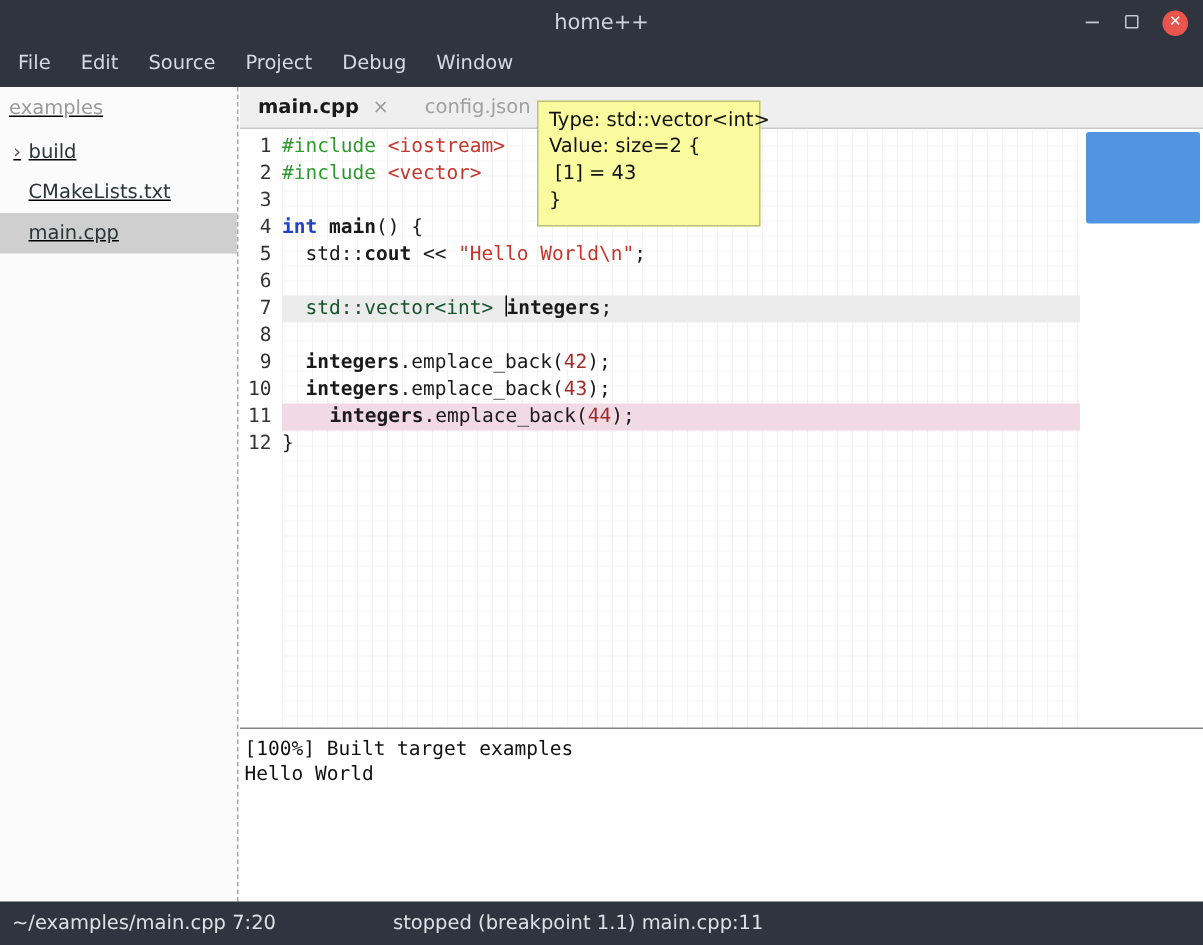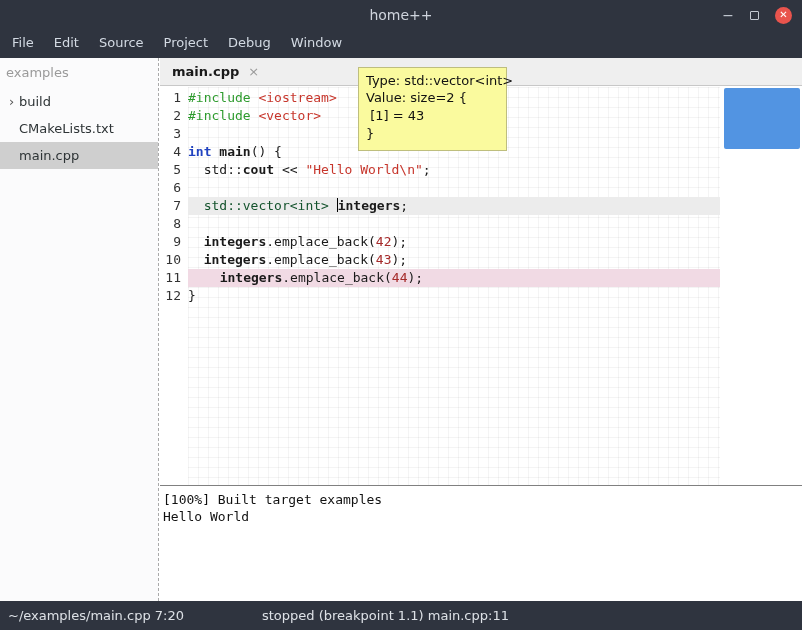--- a/index.html
+++ b/index.html
@@ -27,21 +27,21 @@
   
   .menubar {
     position:absolute; top:30px; left:0; right:0; height:28px;
     background:var(--titlebar-bg,#2F343F);
     display:flex; padding-left:2px;
   }
   .menu-item { color:#D3DAE3; font-size:13px; padding:5px 10px; }
   
   .sidebar {
     position:absolute; top:58px; left:0; width:159px; bottom:24px;
-    background:#FBFBFC; border-right:1px dashed #A9A9A9;
+    background:#FBFBFC; border-right:1px dashed #A9A9A9;text-decoration:underline;
   }
   .side-header { color:#9A9A9A; font-size:13px; padding:7px 6px 8px 6px; }
   .side-row { display:flex; align-items:center; height:27px; font-size:13px; color:#2E3436; }
   .side-row.sel { background:#CFCFCF; }
   .expander, .spacer { width:15px; text-align:center; display:inline-block; margin-left:4px; color:#555; font-size:13px; }
   
   .tabbar {
     position:absolute; top:58px; left:160px; right:0; height:28px;
     background:#EFEFEF; border-bottom:1px solid #C8C8C8;
     display:flex; align-items:center;
@@ -144,20 +144,24 @@
           <span class="side-label">main.cpp</span>
         </div>
       </div>
   </div>
 
   <div class="tabbar">
       <div class="tab active">
         <span class="tab-label">main.cpp</span>
         <span class="tab-close">×</span>
       </div>
+      <div class="tab">
+        <span class="tab-label">config.json</span>
+        <span class="tab-close">×</span>
+      </div>
     </div>
 
   <div class="editor">
     <div class="gutter">
         <div class="gl">1</div>
         <div class="gl">2</div>
         <div class="gl">3</div>
         <div class="gl">4</div>
         <div class="gl">5</div>
         <div class="gl">6</div>

